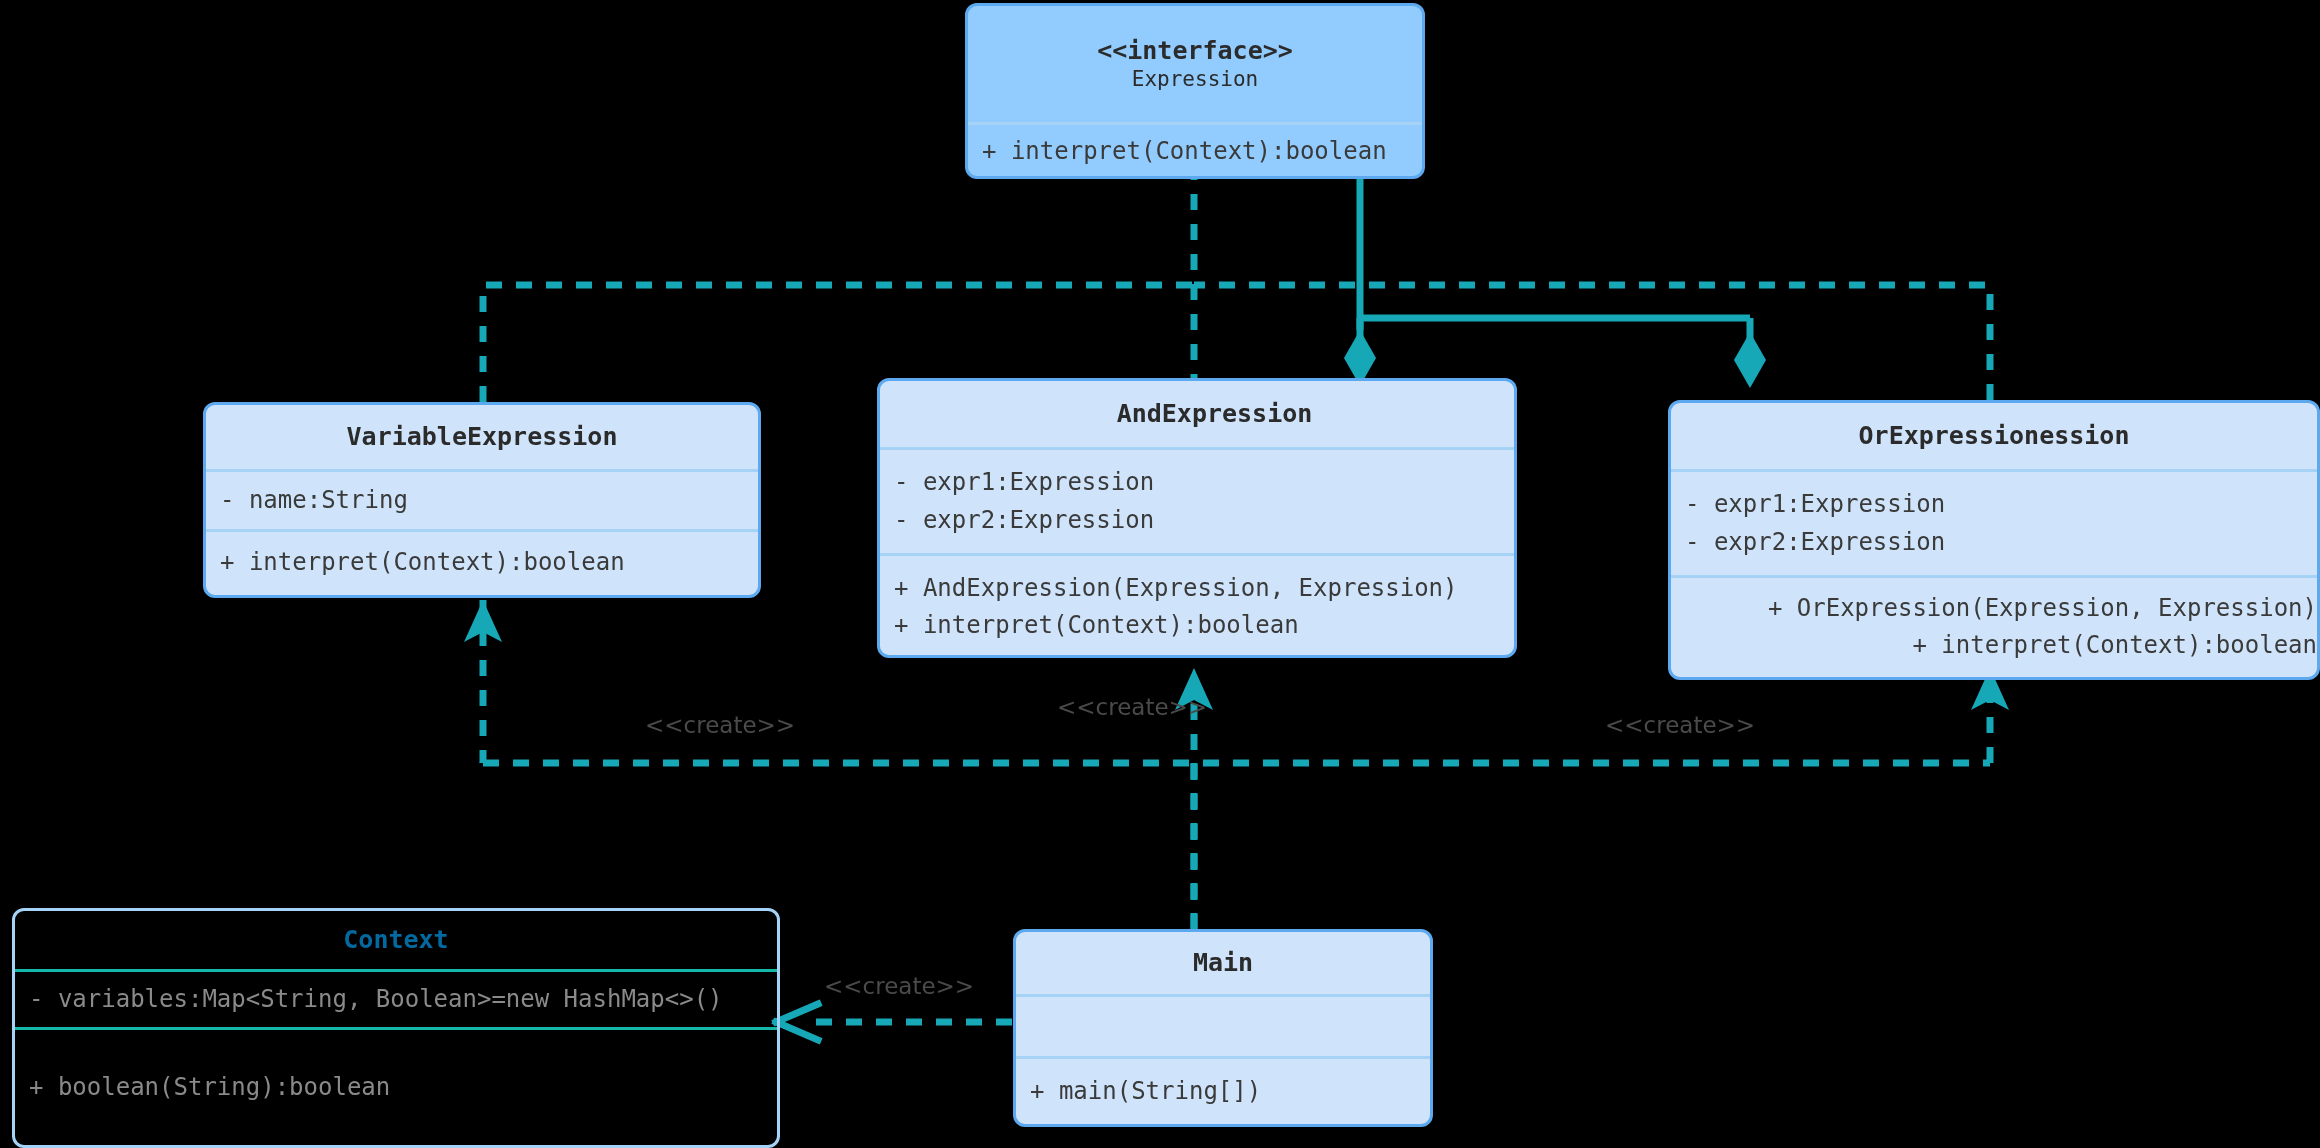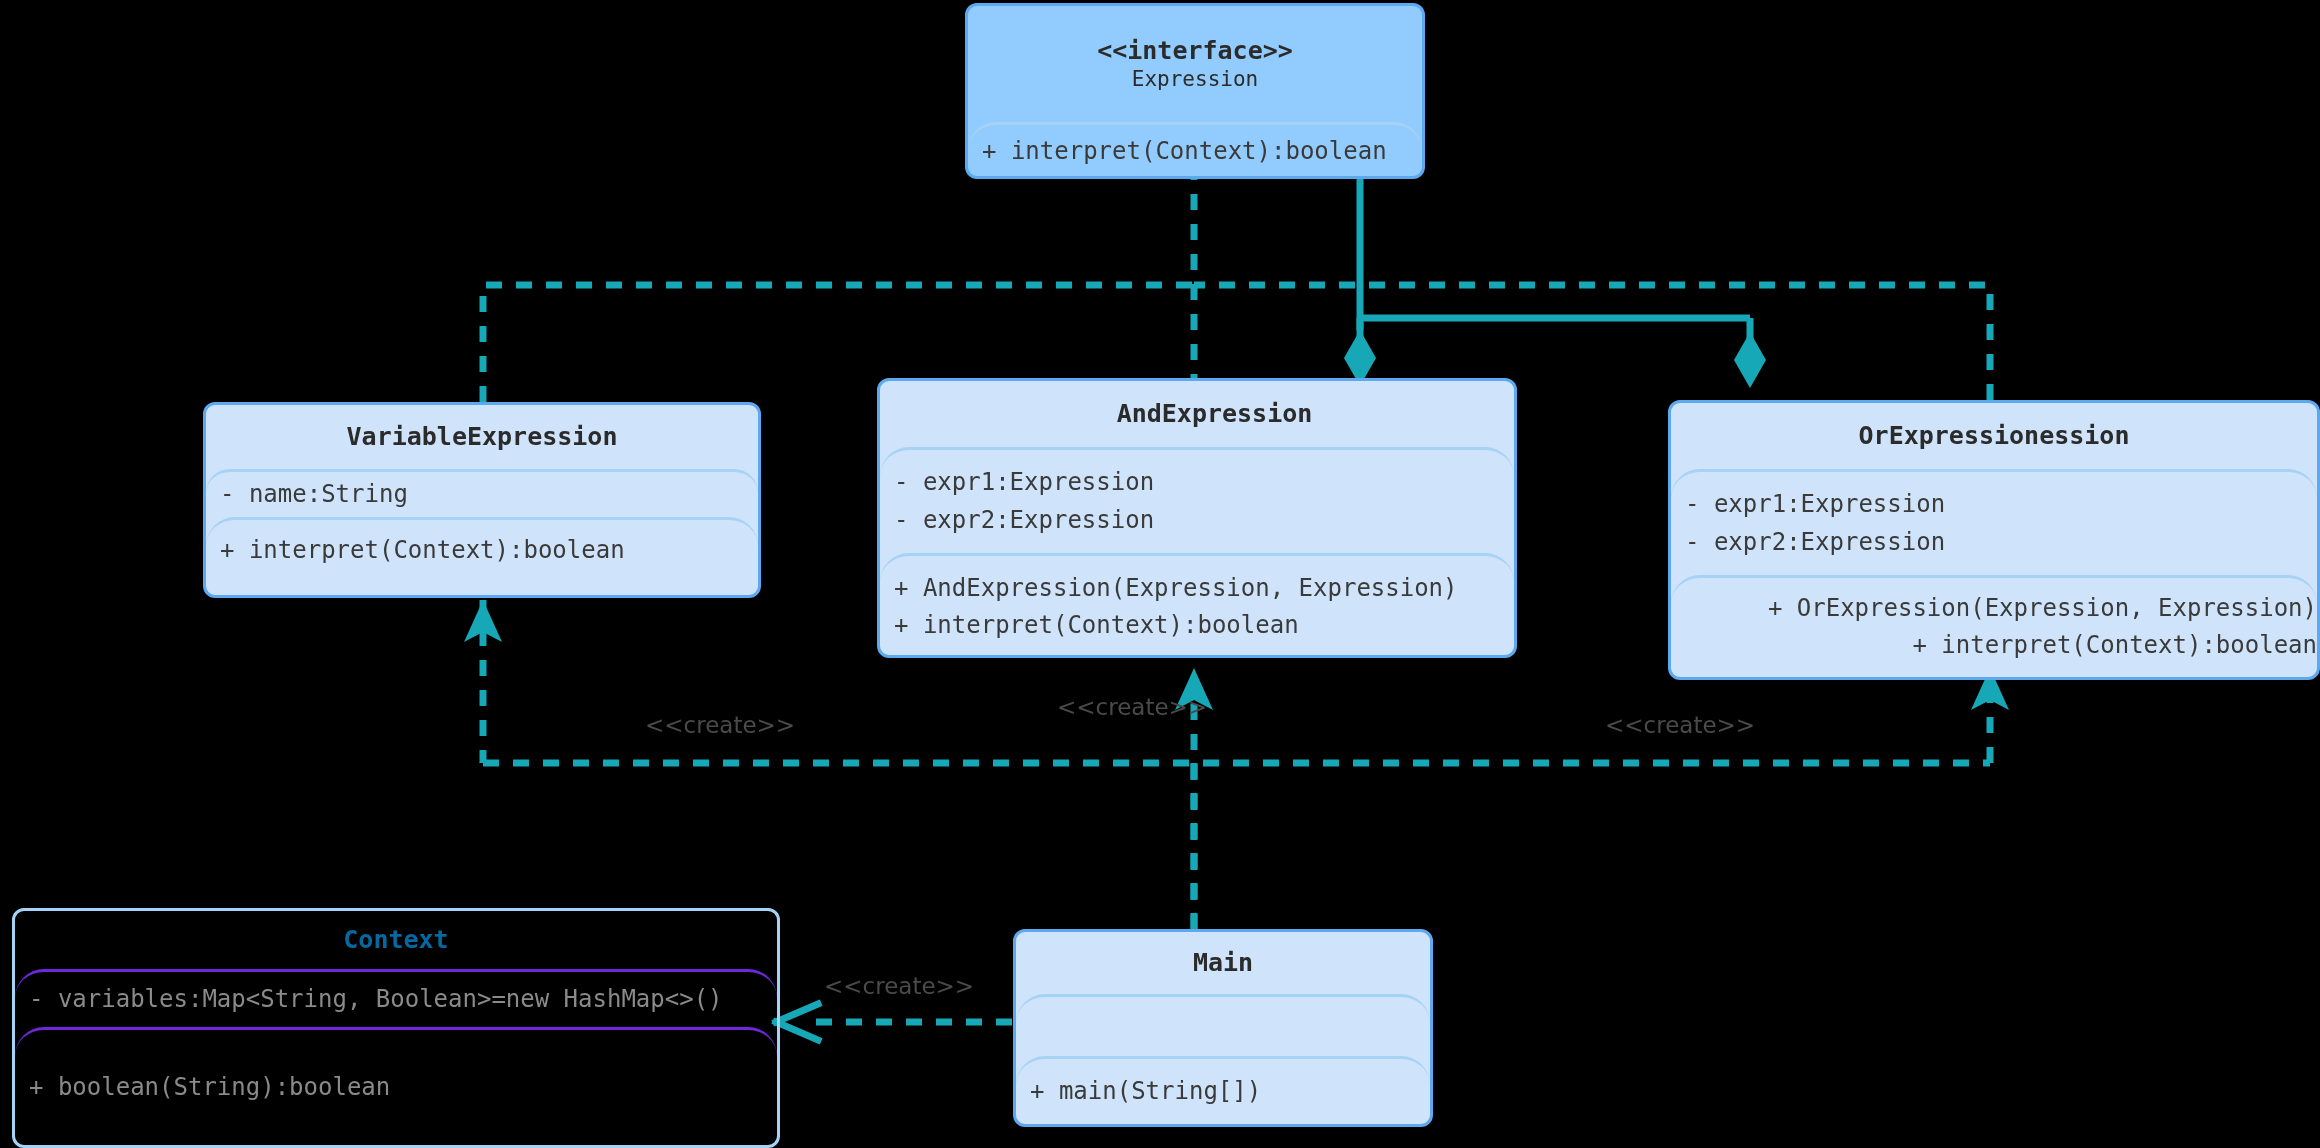--- a/index.html
+++ b/index.html
@@ -44,27 +44,26 @@
   .uml-box.ghost-box {
     background: transparent;
     border-color: #A5D3F8;
   }
 
   .uml-section {
     box-sizing: border-box;
     display: flex;
     flex-direction: column;
     justify-content: center;
-    border-radius: 29px;
   }
   .uml-section + .uml-section {
     border-top: 3px solid #A6D2F6;
   }
   .ghost-box .uml-section + .uml-section {
-    border-top: 3px solid #6d28d9;
+    border-top: 3px solid #14b8a6;
   }
 
   .uml-title {
     text-align: center;
     font-weight: bold;
     font-size: 25px;
     color: #2b2b2b;
     line-height: 1.25;
     letter-spacing: 0px;
   }
@@ -175,21 +174,21 @@
     </div>
     <div class="uml-section" style="height:57px;">
       <div class="uml-member">+ interpret(Context):boolean</div>
     </div>
   </div>
 
   <div class="uml-box" style="left:203px; top:402px; width:558px; height:196px;">
     <div class="uml-section" style="height:64px;">
       <div class="uml-title">VariableExpression</div>
     </div>
-    <div class="uml-section" style="height:48px;">
+    <div class="uml-section" style="height:60px;">
       <div class="uml-member">- name:String</div>
     </div>
     <div class="uml-section" style="height:64px;">
       <div class="uml-member">+ interpret(Context):boolean</div>
     </div>
   </div>
 
   <div class="uml-box" style="left:877px; top:378px; width:640px; height:280px;">
     <div class="uml-section" style="height:66px;padding-left:35px;">
       <div class="uml-title">AndExpression</div>

